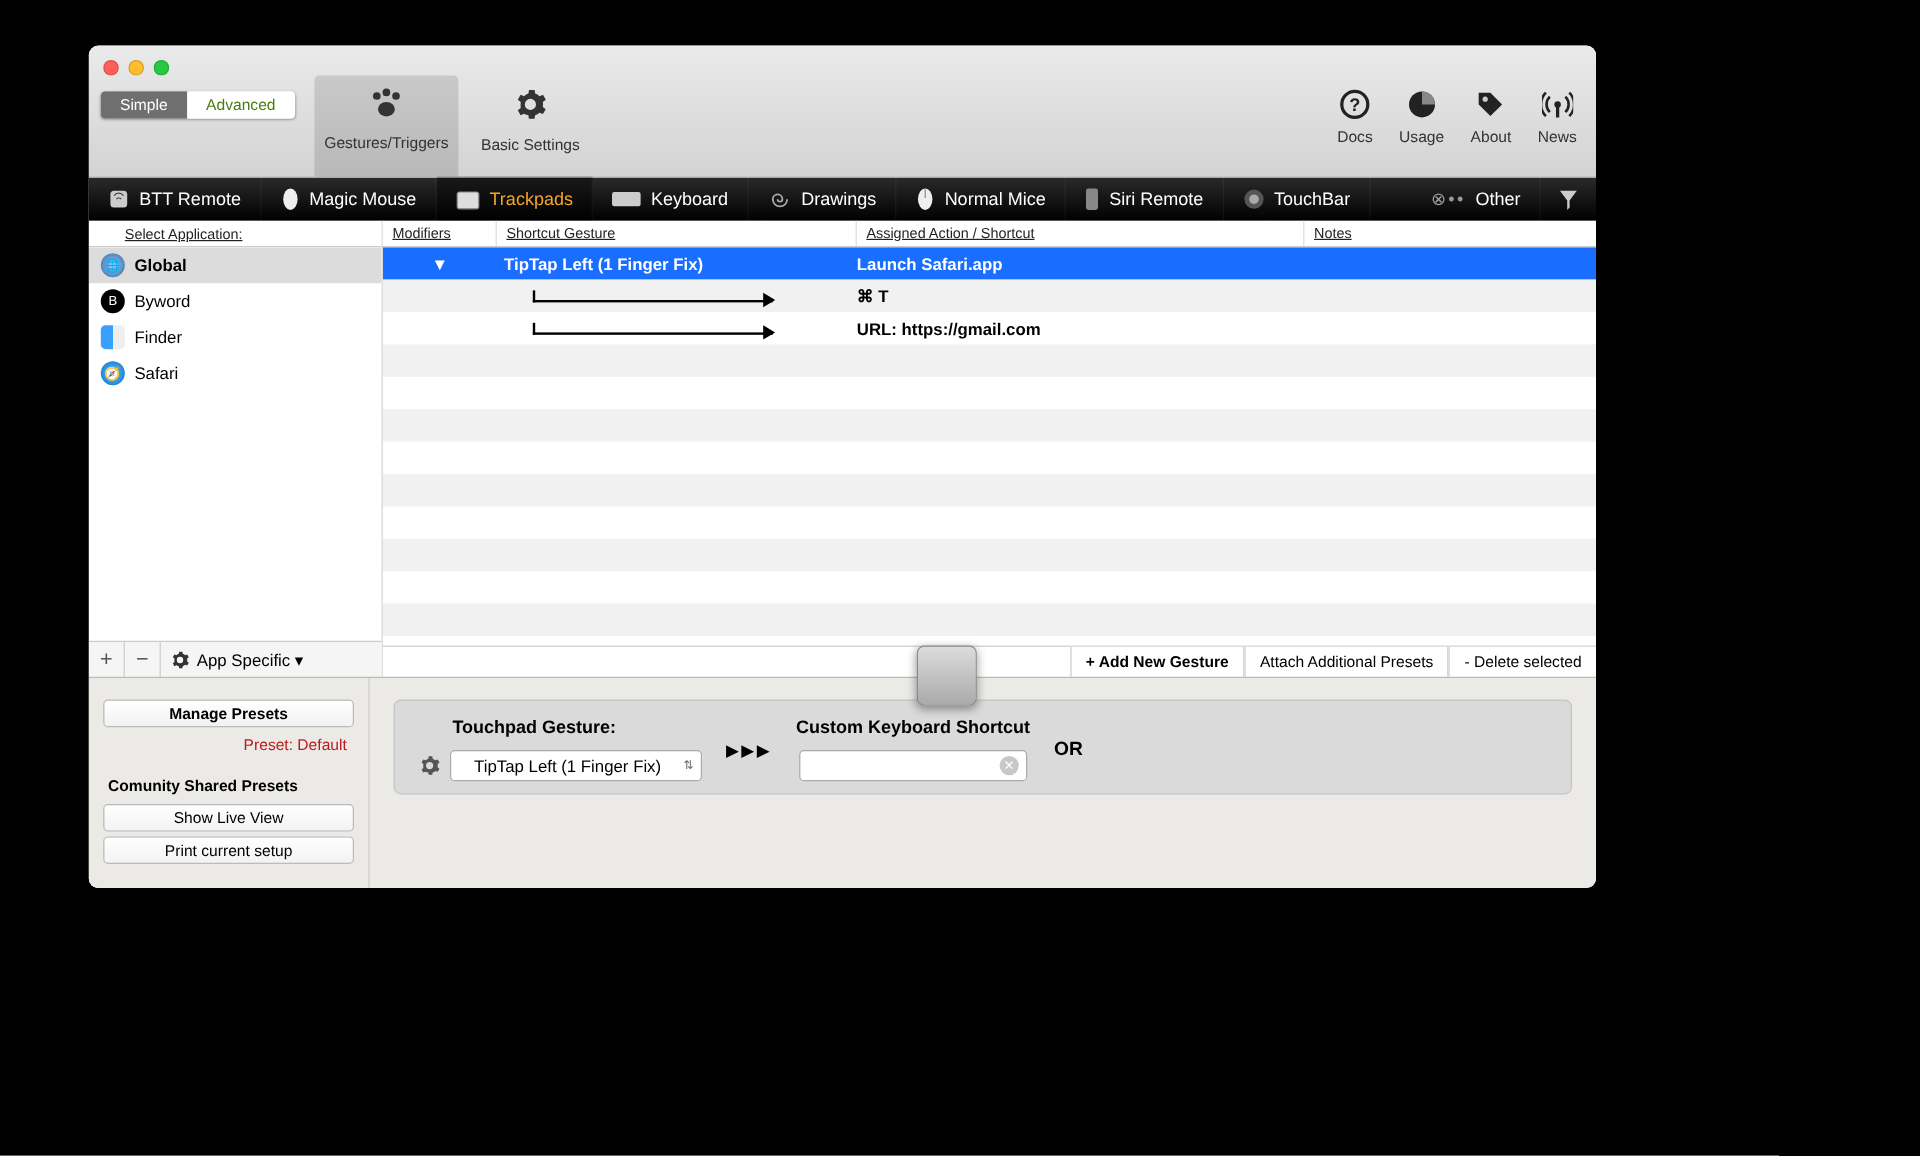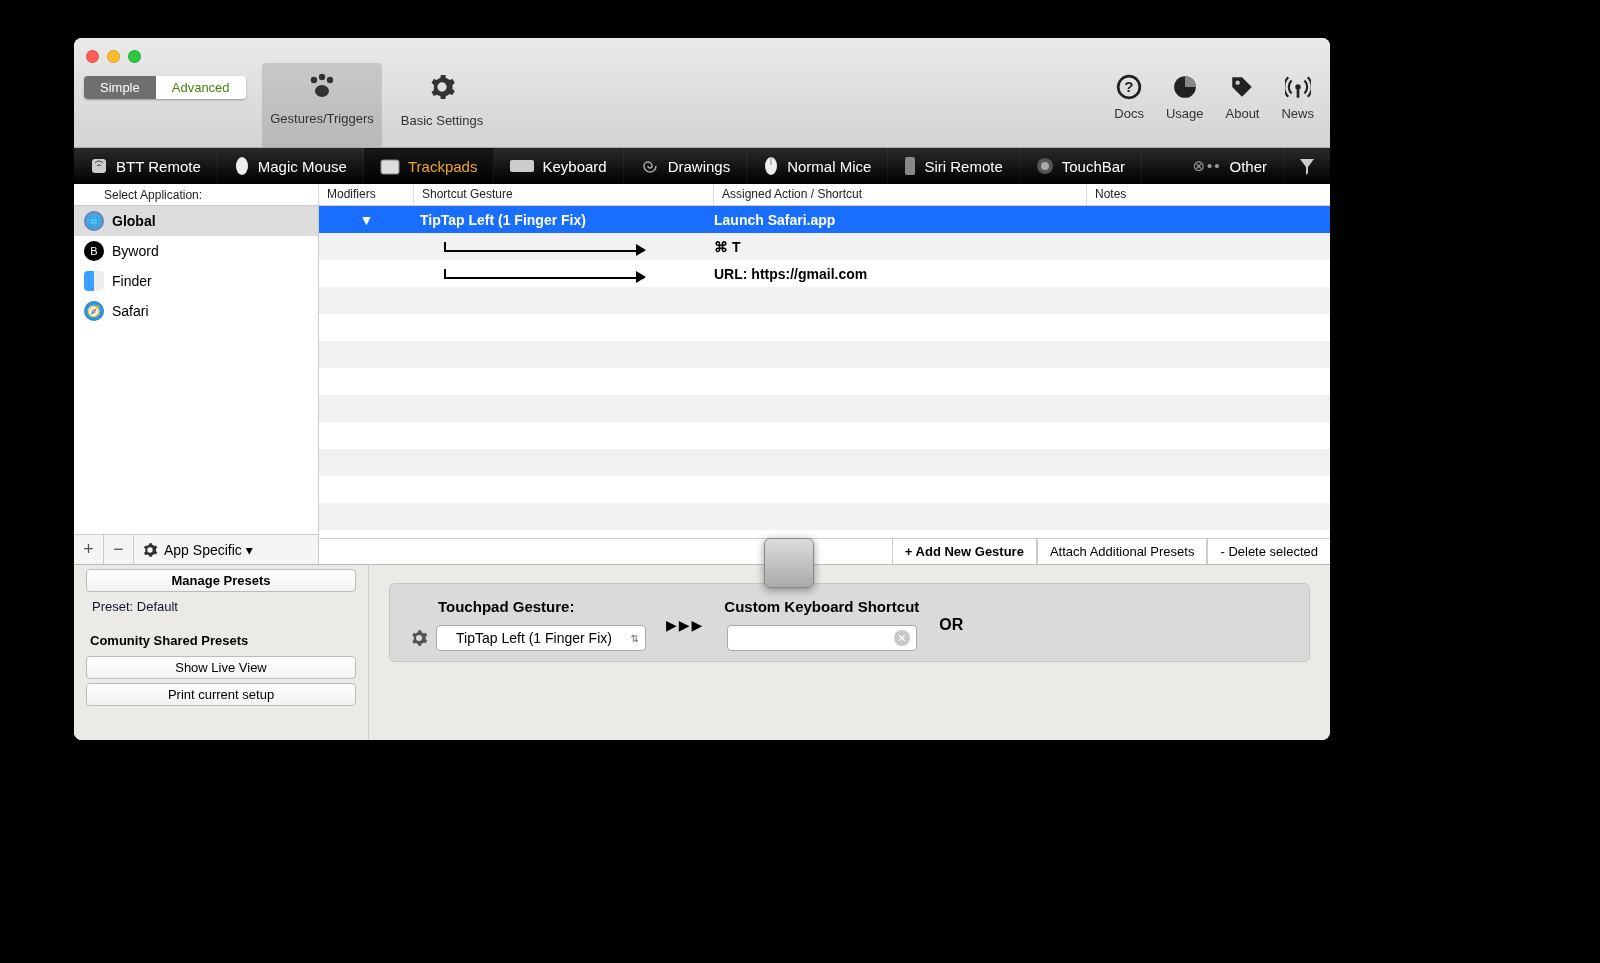--- a/index.html
+++ b/index.html
@@ -32,21 +32,21 @@
 
   
   .devices { height: 36px; background: linear-gradient(#2a2a2a,#000); display: flex; align-items: stretch; color: #fff; font-size: 15px; }
   .devices .dev { display: flex; align-items: center; gap: 8px; padding: 0 16px; cursor: pointer; border-right: 1px solid rgba(255,255,255,0.05); }
   .devices .dev.active { color: #f5a623; background: rgba(0,0,0,0.4); border-top: 2px solid rgba(0,0,0,0.3); margin-top: -1px; }
   .devices .spacer { flex: 1; }
   .devices .funnel { padding: 0 14px; display: flex; align-items: center; }
 
   
   .cols-header { height: 22px; background: #fff; border-bottom: 1px solid #ccc; display: flex; font-size: 12px; color: #222; }
-  .cols-header div { padding: 3px 8px; border-right: 1px solid #ddd; }
+  .cols-header div { padding: 3px 8px; border-right: 1px solid #ddd; text-decoration: underline; }
   .col-sidebar { width: 245px; display:flex; align-items:center; }
   .col-mod { width: 95px; }
   .col-gesture { width: 300px; }
   .col-action { width: 373px; }
   .col-notes { flex: 1; border-right: none !important; }
 
   
   .main { flex: 1; display: flex; min-height: 0; }
   .sidebar { width: 245px; background: #fff; display: flex; flex-direction: column; border-right: 1px solid #ccc; }
   .applist { flex: 1; min-height: 0; overflow: hidden; }
@@ -72,23 +72,23 @@
 
   
   .under-row { height: 26px; border-top: 1px solid #ccc; display: flex; background: #fff; }
   .under-row .spacer { flex: 1; }
   .under-row button { padding: 0 12px; border: 1px solid #ccc; border-top: none; border-bottom: none; background: #fff; font-size: 13px; cursor: pointer; height: 100%; }
   .under-row button:last-child { border-right: none; }
 
   .handle { position: absolute; width: 50px; height: 50px; background: linear-gradient(#dcdcdc,#aaa); border: 1px solid #888; border-radius: 6px; left: 690px; bottom: 152px; box-shadow: 0 2px 8px rgba(0,0,0,0.4); }
 
   .bottom-area { height: 176px; background: #eceae7; display: flex; border-top: 1px solid #bbb; }
-  .bottom-left { width: 295px; padding: 4px 12px; background: #eceae7; display: flex; flex-direction: column; gap: 4px; font-size: 13px; border-right: 1px solid #ccc; }
+  .bottom-left { width: 234px; padding: 18px 12px; background: #eceae7; display: flex; flex-direction: column; gap: 4px; font-size: 13px; border-right: 1px solid #ccc; }
   .btn { background: linear-gradient(#fff,#f2f2f2); border: 1px solid #bbb; border-radius: 4px; padding: 3px 0; font-size: 13px; cursor: pointer; }
-  .preset-label { padding: 3px 6px; color: #0f172a; }
+  .preset-label { padding: 3px 6px; color: #b91c1c; text-align: right; }
   .section-hdr { font-weight: 600; margin-top: 12px; padding: 0 4px 4px; }
 
   .bottom-right { flex: 1; display: flex; align-items: flex-start; padding: 18px 20px 10px; }
   .panel { background: #dadada; border: 1px solid #c4c4c4; border-radius: 6px; padding: 14px 20px 10px; flex: 1; display: flex; flex-direction: column; gap: 10px; position: relative; }
   .panel-top { display: flex; align-items: center; gap: 20px; }
   .col-group { display: flex; flex-direction: column; gap: 6px; }
   .col-group .lbl { font-weight: 600; font-size: 15px; text-align: center; margin-bottom: 4px; }
   .select { background: #fff; border: 1px solid #aaa; border-radius: 4px; padding: 4px 24px 4px 10px; font-size: 14px; position: relative; cursor: pointer; min-width: 210px; text-align: center; }
   .select::after { content: "⇅"; font-size: 10px; position: absolute; right: 6px; top: 50%; transform: translateY(-50%); color: #666; }
   .gear-icon { color: #555; cursor: pointer; }

